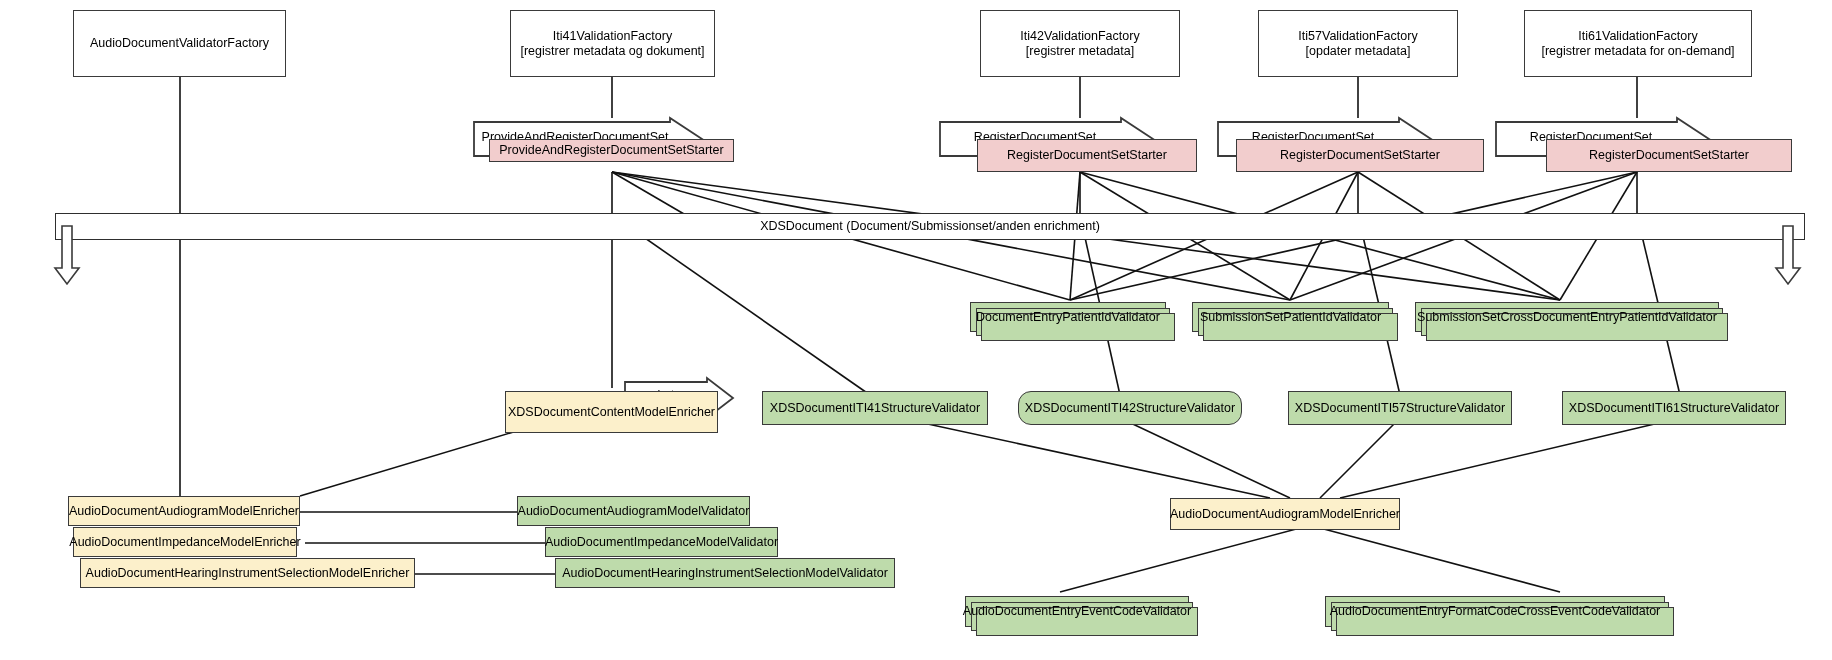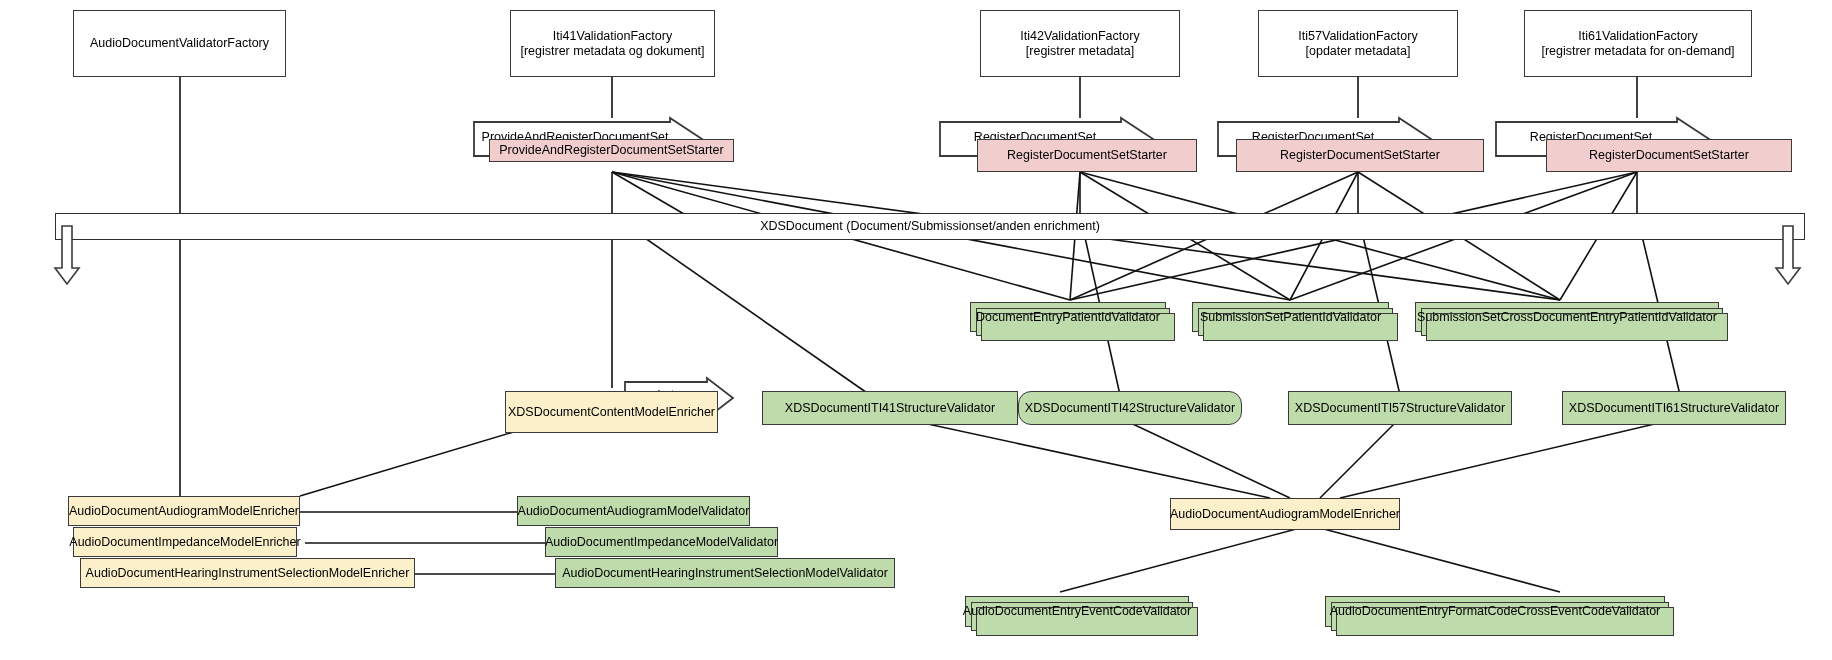--- a/index.html
+++ b/index.html
@@ -182,21 +182,21 @@
     <svg width="110" height="40" viewBox="0 0 110 40">
       <path d="M0,4 L82,4 L82,0 L108,20 L82,40 L82,36 L0,36 Z" fill="#ffffff" stroke="#3a3a3a" stroke-width="1.8"></path>
     </svg>
   </div>
   <div class="chevlabel" style="left:627px;top:388px;width:80px;text-align:center;">+ bytes</div>
 
   <div class="node cream" style="left:505px;top:391px;width:213px;height:42px;">
     <span>XDSDocumentContentModelEnricher</span>
   </div>
 
-  <div class="node green" style="left:762px;top:391px;width:256px;height:34px;">
+  <div class="node green" style="left:762px;top:391px;width:226px;height:34px;">
     <span>XDSDocumentITI41StructureValidator</span>
   </div>
   <div class="node green" style="left:1018px;top:391px;width:224px;height:34px;border-radius:13px;">
     <span>XDSDocumentITI42StructureValidator</span>
   </div>
   <div class="node green" style="left:1288px;top:391px;width:224px;height:34px;">
     <span>XDSDocumentITI57StructureValidator</span>
   </div>
   <div class="node green" style="left:1562px;top:391px;width:224px;height:34px;">
     <span>XDSDocumentITI61StructureValidator</span>

